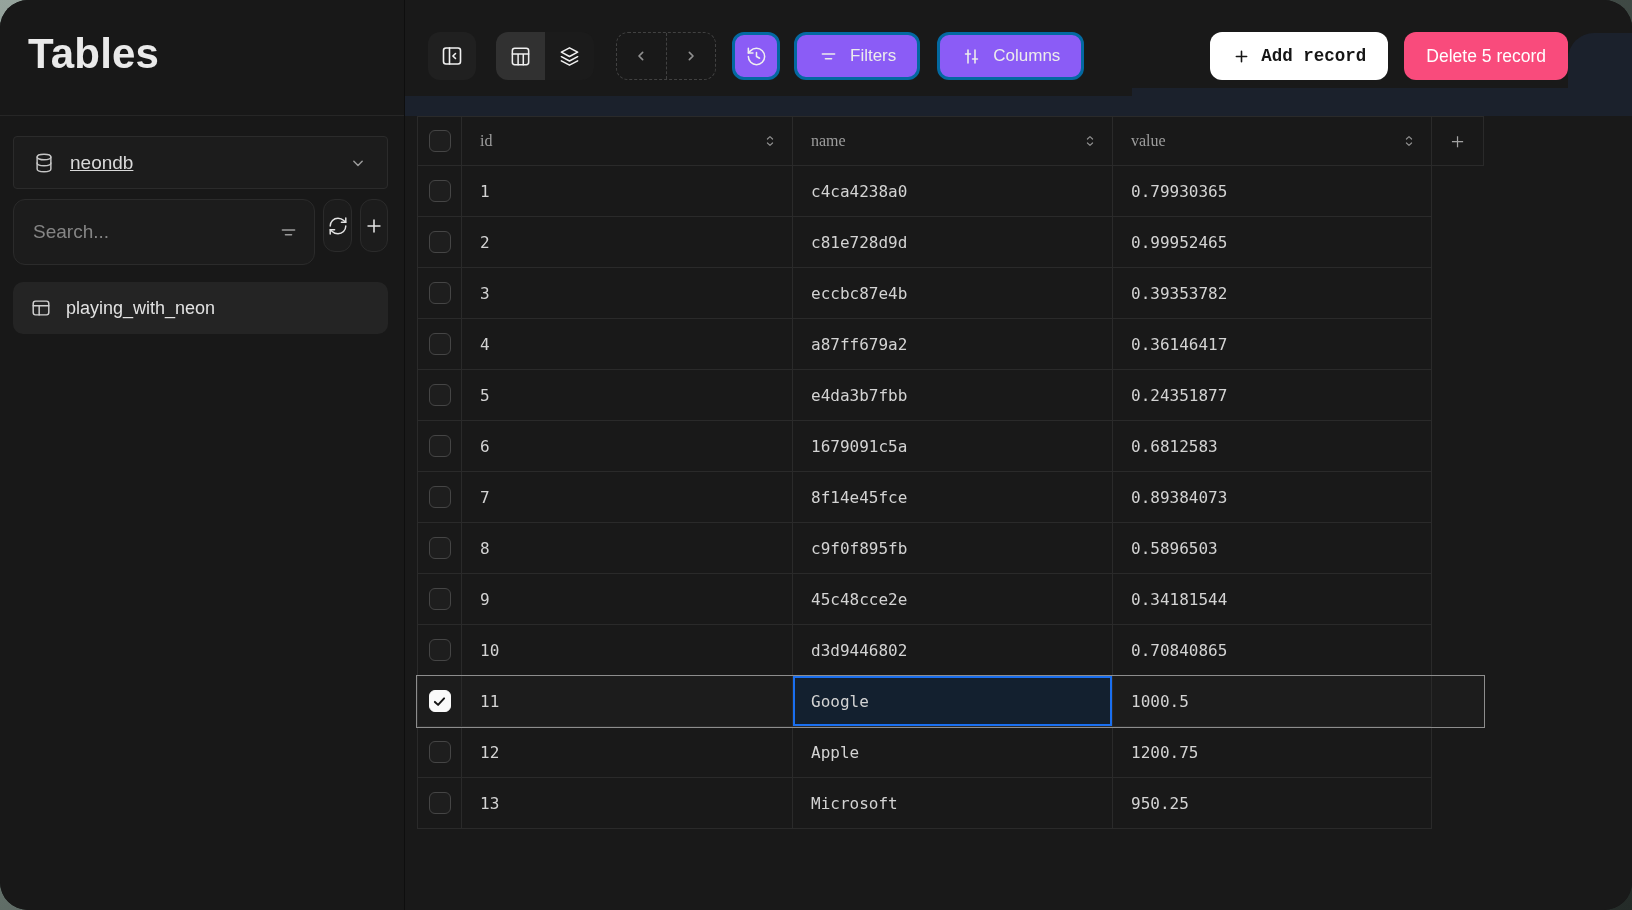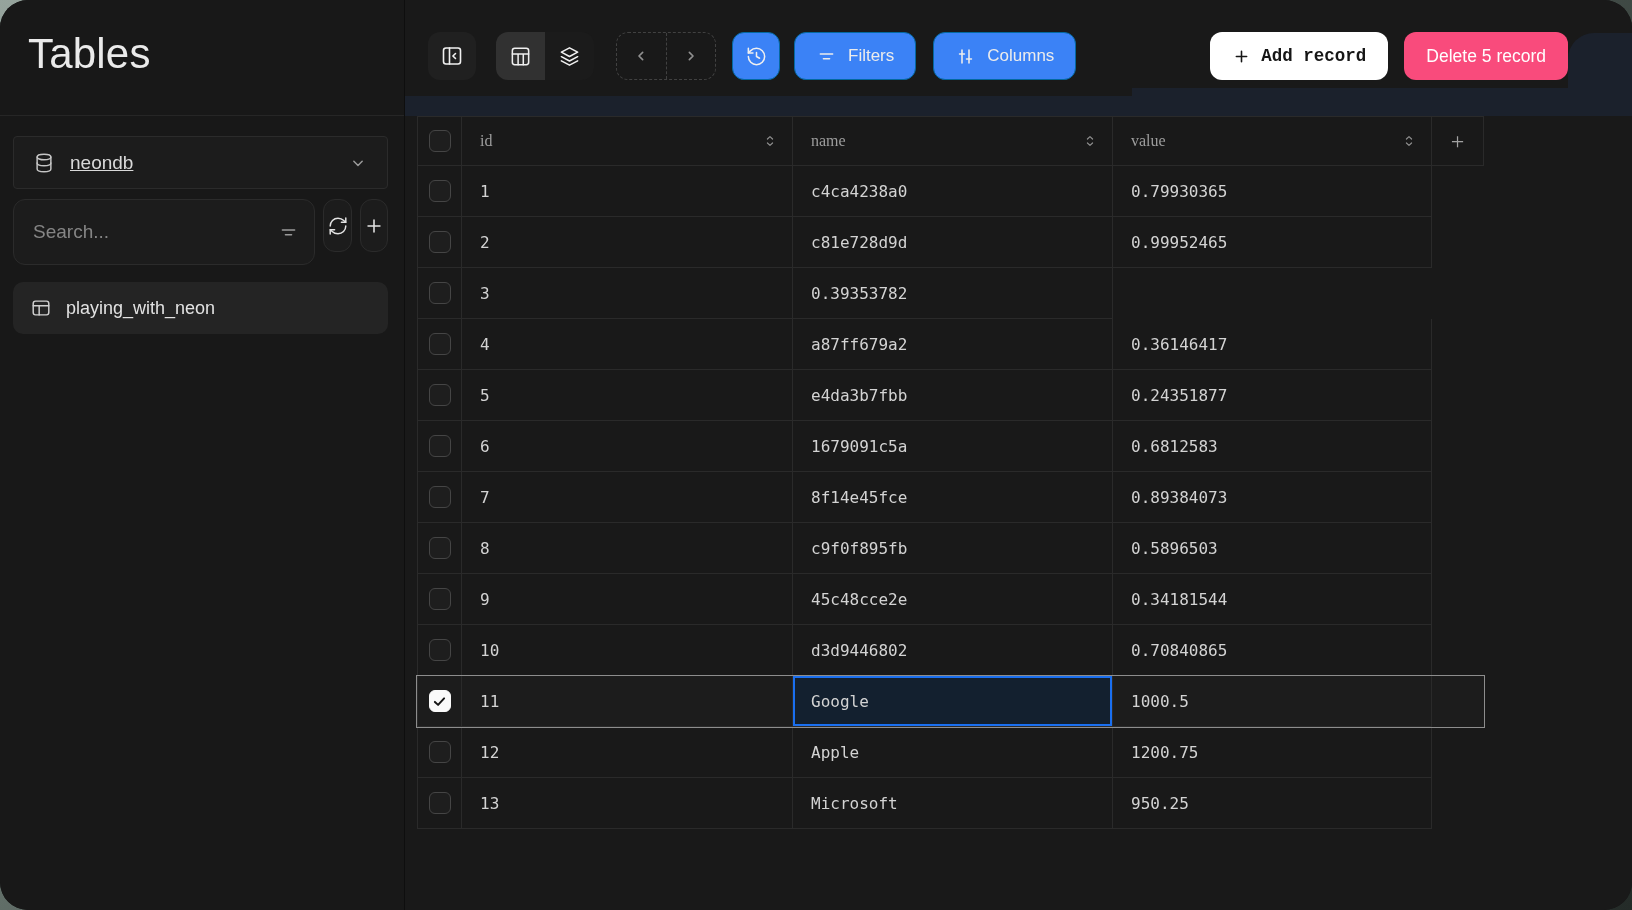--- a/index.html
+++ b/index.html
@@ -12,21 +12,21 @@
     font-family:"Liberation Sans", sans-serif;
     background:linear-gradient(130deg,#96a49d 0%,#5b6862 35%,#242b28 100%);
   }
   .window{
     position:absolute; inset:0; border-radius:28px; overflow:hidden;
     display:flex; background:#191919;
   }
   
   .sidebar{width:405px; flex:0 0 405px; background:#181818; border-right:1px solid #0e0e0e; position:relative;}
   .sidebar-header{height:116px; border-bottom:1px solid #262626; padding:30px 28px 0;}
-  .sidebar-header h1{font-size:42px; font-weight:400; color:#eaeaea; letter-spacing:.2px;}
+  .sidebar-header h1{font-size:42px; font-weight:700; color:#eaeaea; letter-spacing:.2px;}
   .sidebar-body{padding:20px 16px 0 13px;}
   .select{
     height:53px; border:1px solid var(--pborder); border-radius:4px; background:var(--panel);
     display:flex; align-items:center; gap:15px; padding:0 19px; color:#d9d9d9; font-size:19px;
     margin-bottom:8px; cursor:pointer;text-decoration:underline;
   }
   .select .chev{margin-left:auto; color:#9a9a9a;}
   .sicon{color:#c6c6c6; display:flex;}
   .search-row{display:flex; gap:8px; margin-top:10px;}
   .search-box{
@@ -54,21 +54,21 @@
   .main{flex:1; position:relative; background:#191919;}
   .navy-a{position:absolute; left:0; right:0; top:96px; height:20px; background:var(--navy); z-index:0;}
   .navy-b{position:absolute; right:0; top:88px; width:500px; height:28px; background:var(--navy); z-index:0;}
   .navy-c{position:absolute; right:0; top:33px; width:64px; height:83px; background:var(--navy); border-top-left-radius:26px; z-index:0;}
   .toolbar{
     position:absolute; top:32px; left:23px; right:64px; height:48px;
     display:flex; align-items:center; z-index:3;
   }
   .tbtn{
     height:48px; display:flex; align-items:center; justify-content:center;
-    background:#3b82f6; border:1px solid #0369a1; border-radius:12px; color:#ededed; cursor:pointer;
+    background:#8b5cf6; border:3px solid #0369a1; border-radius:12px; color:#ededed; cursor:pointer;
     font-family:"Liberation Sans", sans-serif;
   }
   .btn-collapse{width:48px; background:#202020; border:none; margin-right:20px;}
   .segmented{width:98px; height:48px; border-radius:12px; overflow:hidden; display:flex; margin-right:22px; cursor:pointer;}
   .seg{width:49px; height:48px; display:flex; align-items:center; justify-content:center; color:#f0f0f0;}
   .seg.active{background:#313131;}
   .seg.inactive{background:#1b1b1b;}
   .pager{
     width:100px; height:48px; border:1px dashed #414141; border-radius:12px; display:flex; margin-right:16px;
   }
@@ -337,20 +337,21 @@
             </div>
             <div class="td">2</div>
             <div class="td">c81e728d9d</div>
             <div class="td">0.99952465</div>
           </div>
           <div class="trow">
             <div class="td td-check">
               <div class="checkbox"></div>
             </div>
             <div class="td">3</div>
+            <div class="td">eccbc87e4b</div>
             <div class="td">0.39353782</div>
           </div>
           <div class="trow">
             <div class="td td-check">
               <div class="checkbox"></div>
             </div>
             <div class="td">4</div>
             <div class="td">a87ff679a2</div>
             <div class="td">0.36146417</div>
           </div>

